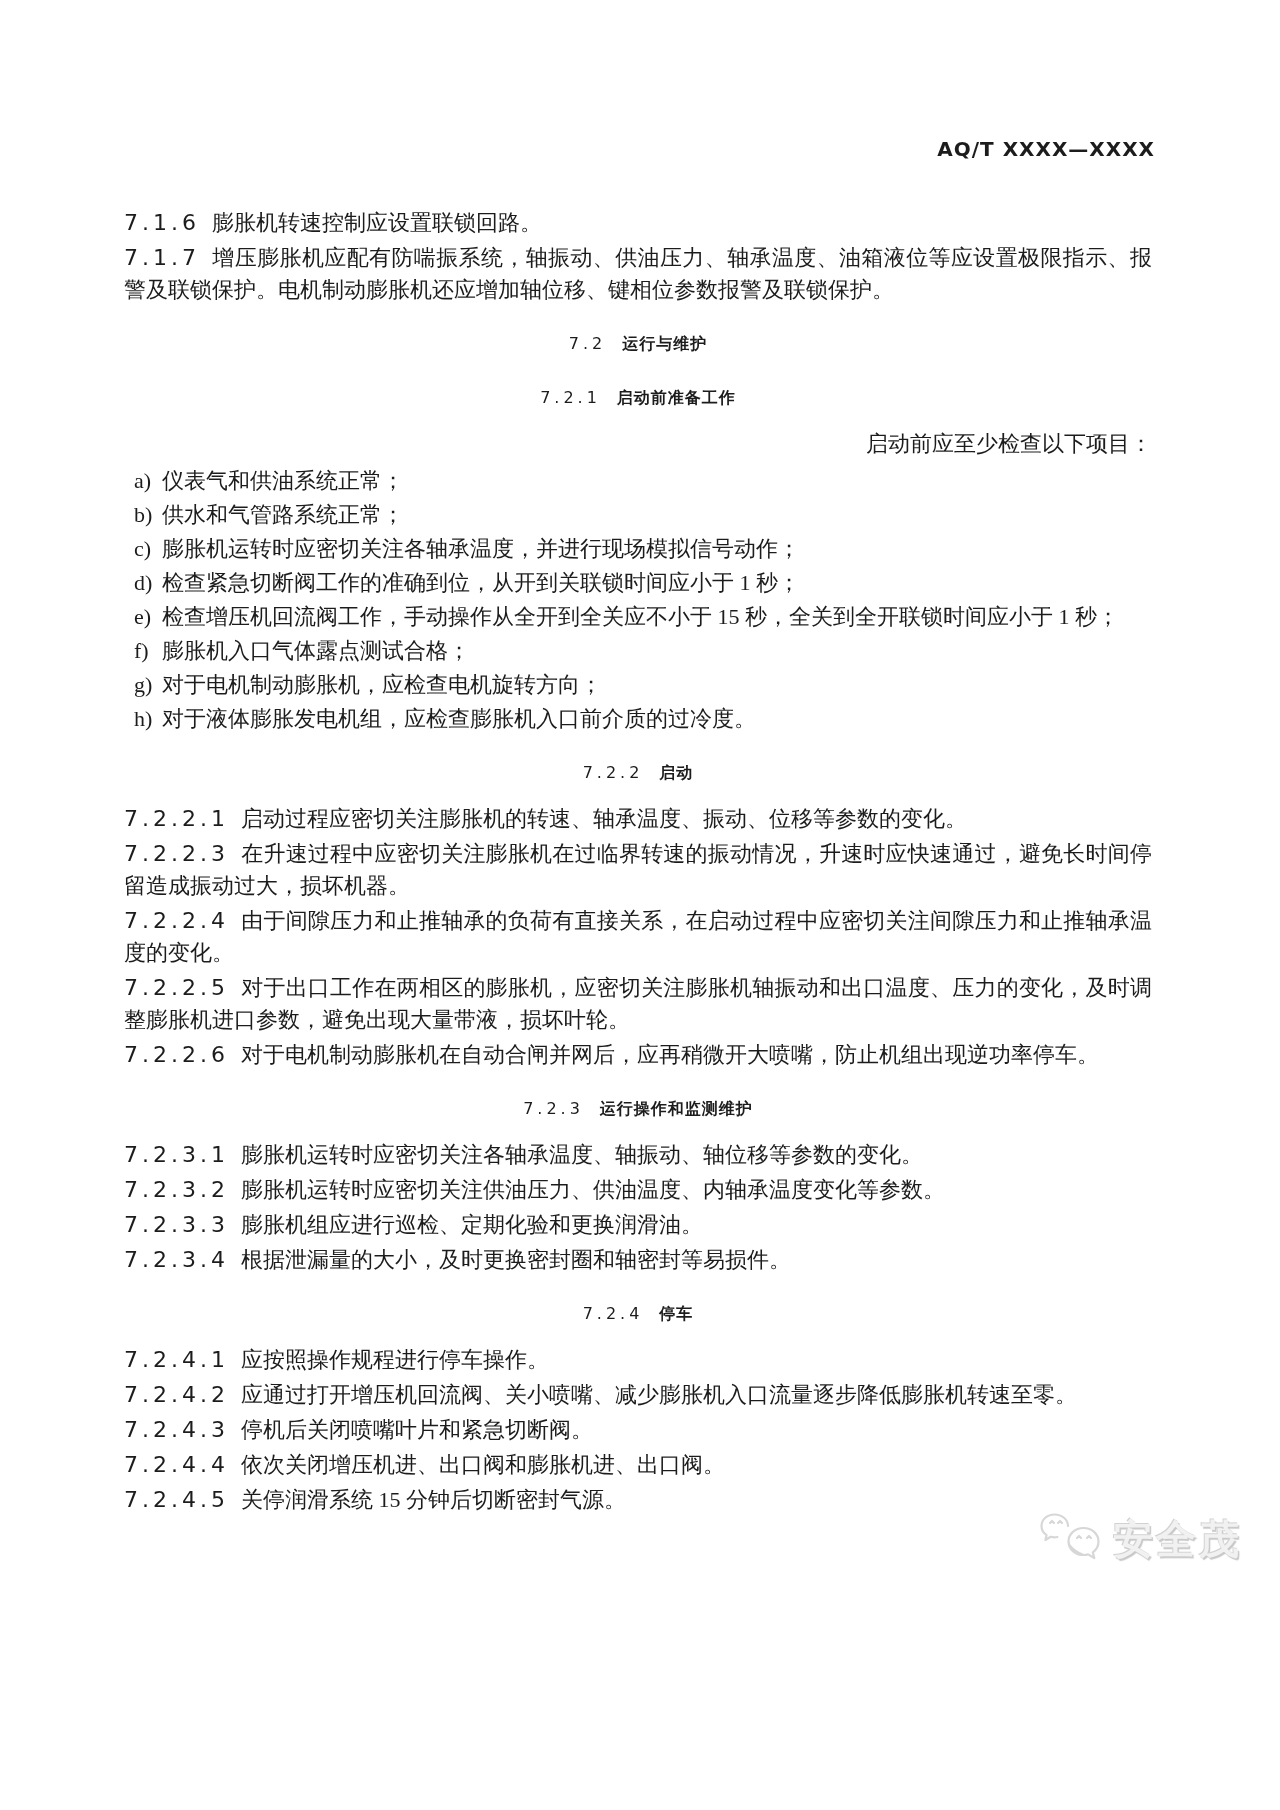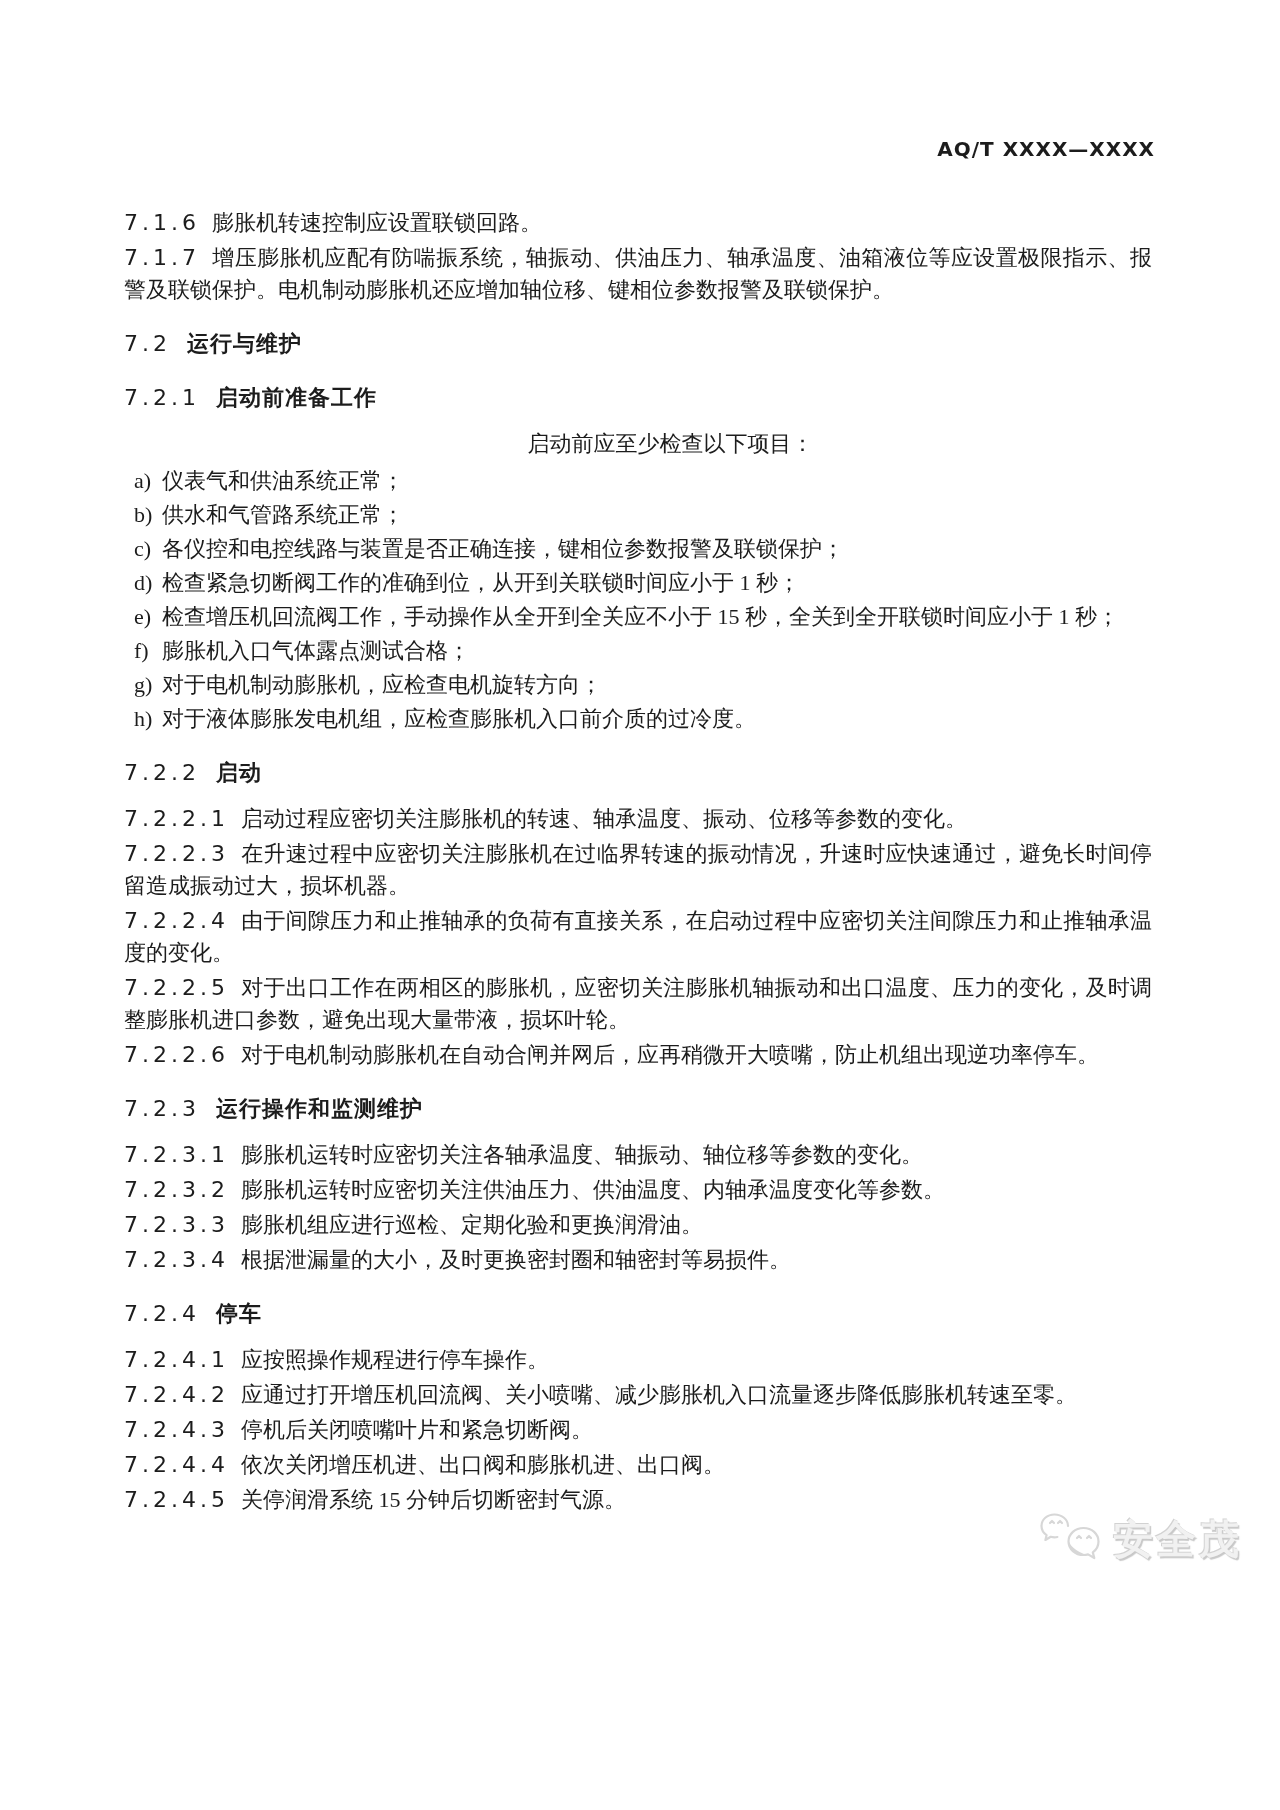--- a/index.html
+++ b/index.html
@@ -22,29 +22,29 @@
     font-size:22px;line-height:32px;
     text-align:justify;
   }
   .clause{margin:3px 0;}
   .num{
     font-family:"DejaVu Sans","Liberation Sans",sans-serif;
     letter-spacing:4px;margin-right:12px;white-space:nowrap;
   }
   .h2,.h3{
     margin:22px 0 14px 0;
-    font-size:22px;font-weight:normal;line-height:32px;
-    text-align:left;
+    font-size:16px;font-weight:normal;line-height:32px;
+    text-align:center;
   }
   .h2 .num,.h3 .num{margin-right:16px;}
   .htxt{
     font-family:"DejaVu Sans","Liberation Sans",sans-serif;
     font-weight:bold;letter-spacing:1px;
   }
-  .intro{margin:4px 0;text-indent:65px;text-align:center;}
+  .intro{margin:4px 0;text-indent:65px;text-align:right;}
   .list{margin:2px 0 4px 0;}
   .li{
     position:relative;padding-left:38px;
     line-height:33px;margin:1px 0;text-align:justify;
   }
   .li .lbl{
     position:absolute;left:10px;top:0;
     font-family:"Liberation Serif","DejaVu Serif",serif;
   }
   .page-number{
@@ -81,21 +81,21 @@
 
     <div class="h2"><span class="num">7.2</span><span class="htxt">运行与维护</span></div>
 
     <div class="h3"><span class="num">7.2.1</span><span class="htxt">启动前准备工作</span></div>
 
     <p class="intro">启动前应至少检查以下项目：</p>
 
     <div class="list">
       <div class="li"><span class="lbl">a)</span><span>仪表气和供油系统正常；</span></div>
       <div class="li"><span class="lbl">b)</span><span>供水和气管路系统正常；</span></div>
-      <div class="li"><span class="lbl">c)</span><span>各仪控和电控线路与装置是否正确连接，键相位参数报警及联锁保护；</span></div>
+      <div class="li"><span class="lbl">c)</span><span>膨胀机运转时应密切关注各轴承温度，并进行现场模拟信号动作；</span></div>
       <div class="li"><span class="lbl">d)</span><span>检查紧急切断阀工作的准确到位，从开到关联锁时间应小于 1 秒；</span></div>
       <div class="li"><span class="lbl">e)</span><span>检查增压机回流阀工作，手动操作从全开到全关应不小于 15 秒，全关到全开联锁时间应小于 1 秒；</span></div>
       <div class="li"><span class="lbl">f)</span><span>膨胀机入口气体露点测试合格；</span></div>
       <div class="li"><span class="lbl">g)</span><span>对于电机制动膨胀机，应检查电机旋转方向；</span></div>
       <div class="li"><span class="lbl">h)</span><span>对于液体膨胀发电机组，应检查膨胀机入口前介质的过冷度。</span></div>
     </div>
 
     <div class="h3"><span class="num">7.2.2</span><span class="htxt">启动</span></div>
 
     <p class="clause"><span class="num">7.2.2.1</span><span>启动过程应密切关注膨胀机的转速、轴承温度、振动、位移等参数的变化。</span></p>

